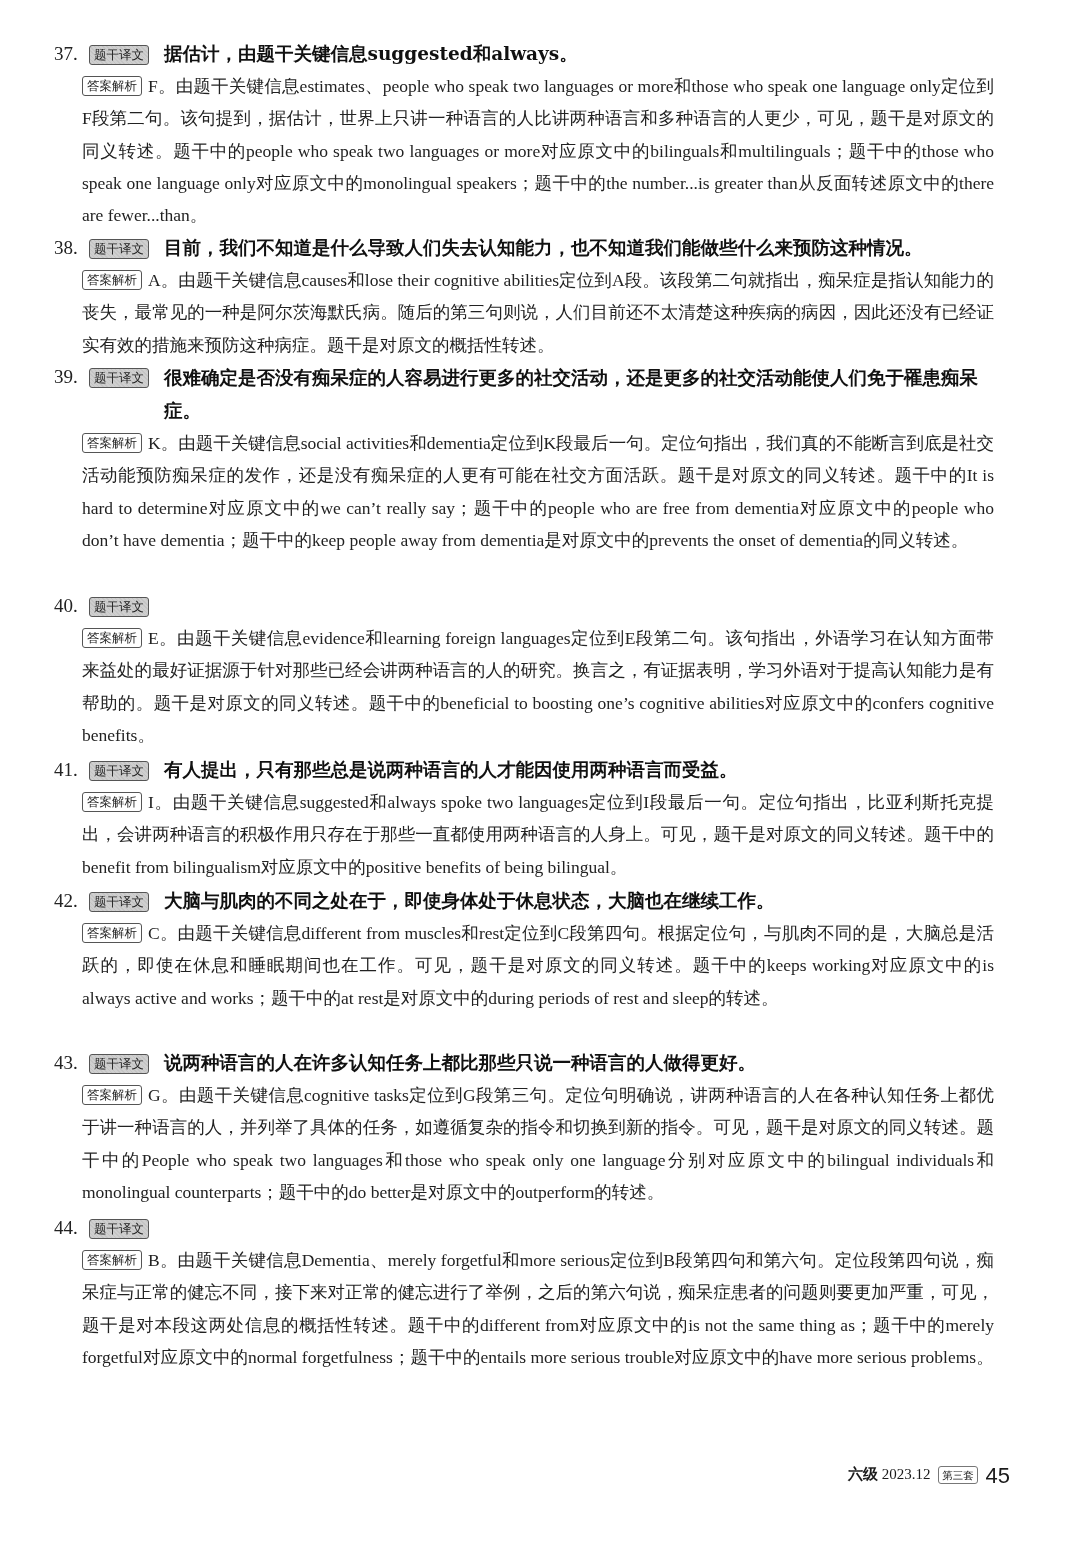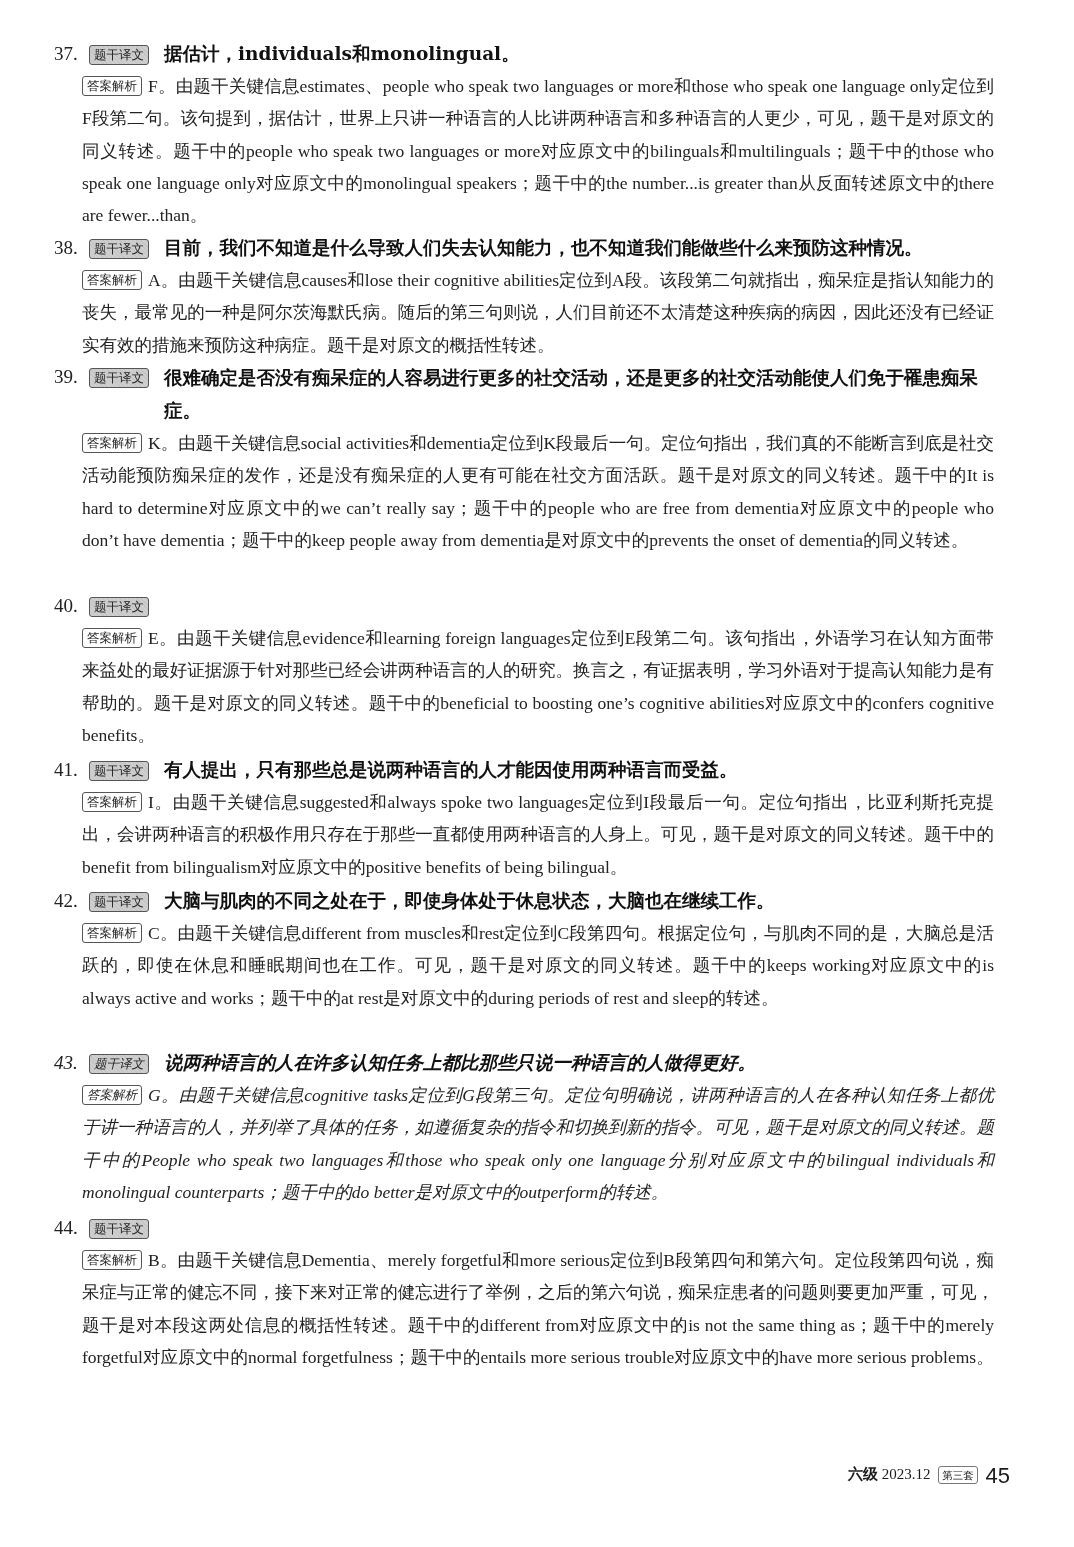--- a/index.html
+++ b/index.html
@@ -57,21 +57,21 @@
 </style>
 </head>
 <body>
 
 <div class="page">
 
   <div class="item" style="top:38px;">
     <div class="q-line">
       <span class="q-num">37.</span>
       <span class="tag tag-stem">题干译文</span>
-      <span class="stem-text">据估计，individuals和monolingual。</span>
+      <span class="stem-text">据估计，由题干关键信息suggested和always。</span>
     </div>
     <div class="analysis"><span class="tag tag-ans">答案解析</span><span>F。由题干关键信息estimates、people who speak two languages or more和those who speak one language only定位到F段第二句。该句提到，据估计，世界上只讲一种语言的人比讲两种语言和多种语言的人更少，可见，题干是对原文的同义转述。题干中的people who speak two languages or more对应原文中的bilinguals和multilinguals；题干中的those who speak one language only对应原文中的monolingual speakers；题干中的the number...is greater than从反面转述原文中的there are fewer...than。</span></div>
   </div>
 
   <div class="item" style="top:232px;">
     <div class="q-line">
       <span class="q-num">38.</span>
       <span class="tag tag-stem">题干译文</span>
       <span class="stem-text">目前，我们不知道是什么导致人们失去认知能力，也不知道我们能做些什么来预防这种情况。</span>
     </div>
@@ -106,21 +106,21 @@
 
   <div class="item" style="top:885px;">
     <div class="q-line">
       <span class="q-num">42.</span>
       <span class="tag tag-stem">题干译文</span>
       <span class="stem-text">大脑与肌肉的不同之处在于，即使身体处于休息状态，大脑也在继续工作。</span>
     </div>
     <div class="analysis"><span class="tag tag-ans">答案解析</span><span>C。由题干关键信息different from muscles和rest定位到C段第四句。根据定位句，与肌肉不同的是，大脑总是活跃的，即使在休息和睡眠期间也在工作。可见，题干是对原文的同义转述。题干中的keeps working对应原文中的is always active and works；题干中的at rest是对原文中的during periods of rest and sleep的转述。</span></div>
   </div>
 
-  <div class="item" style="top:1047px;font-style:italic;">
+  <div class="item" style="top:1047px;">
     <div class="q-line">
       <span class="q-num">43.</span>
       <span class="tag tag-stem">题干译文</span>
       <span class="stem-text">说两种语言的人在许多认知任务上都比那些只说一种语言的人做得更好。</span>
     </div>
     <div class="analysis"><span class="tag tag-ans">答案解析</span><span>G。由题干关键信息cognitive tasks定位到G段第三句。定位句明确说，讲两种语言的人在各种认知任务上都优于讲一种语言的人，并列举了具体的任务，如遵循复杂的指令和切换到新的指令。可见，题干是对原文的同义转述。题干中的People who speak two languages和those who speak only one language分别对应原文中的bilingual individuals和monolingual counterparts；题干中的do better是对原文中的outperform的转述。</span></div>
   </div>
 
   <div class="item" style="top:1212px;">
     <div class="q-line">

